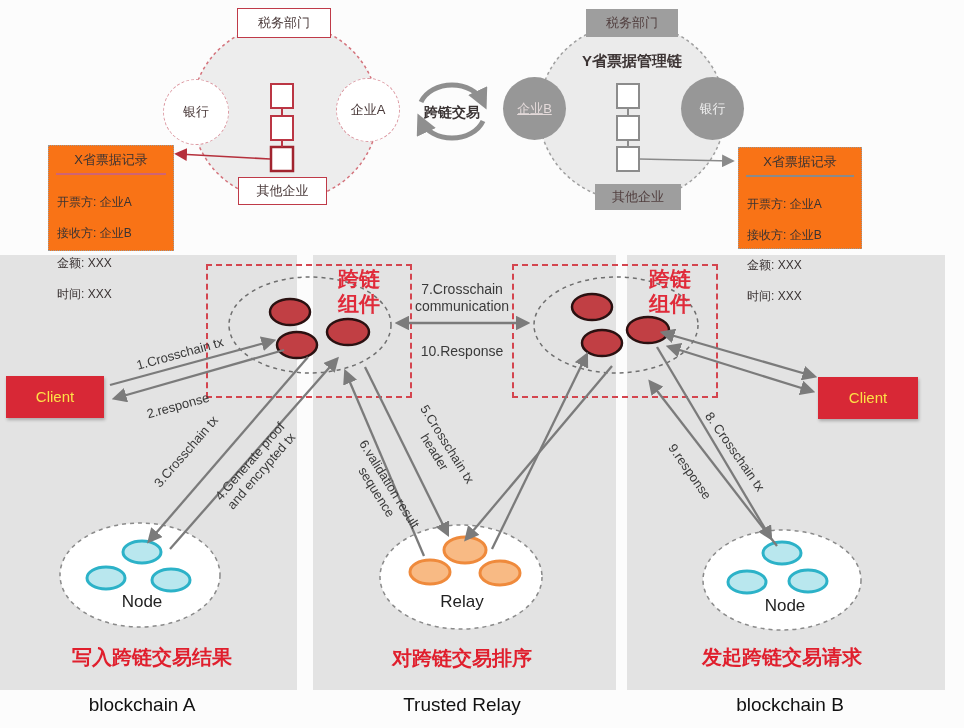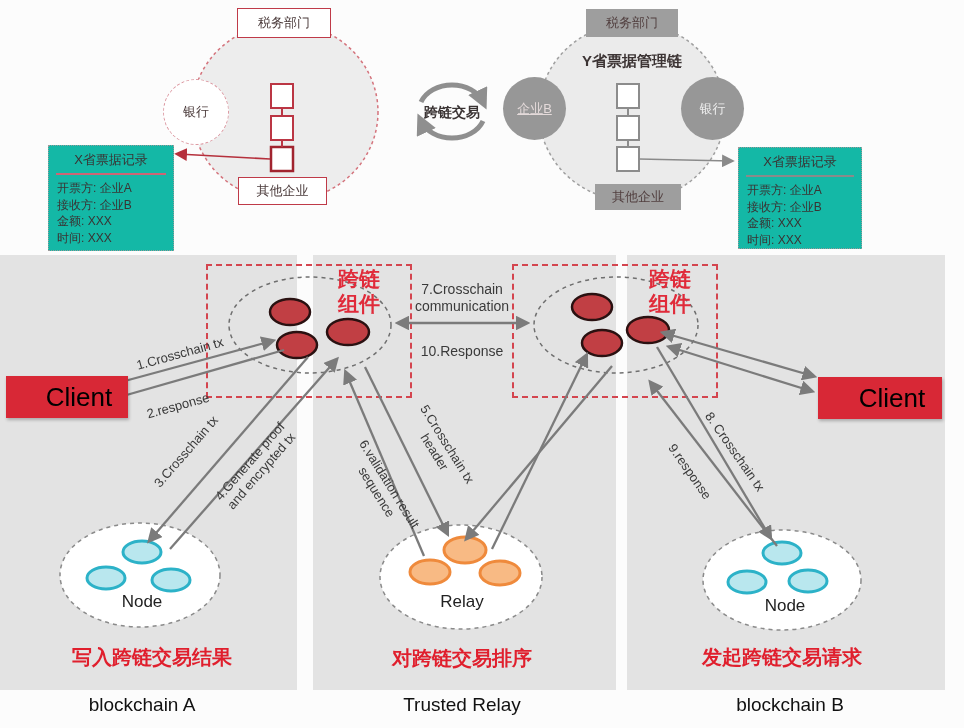--- a/index.html
+++ b/index.html
@@ -12,28 +12,28 @@
   .panel{position:absolute;top:255px;height:435px;background:#e3e3e3;}
   .dashed-box{position:absolute;top:264px;width:202px;height:130px;border:2px dashed #d4454f;}
   .overlay{position:absolute;left:0;top:0;z-index:3;pointer-events:none;}
   .txt{position:absolute;z-index:4;text-align:center;}
   .pill{background:#fff;border:1.5px solid #bf3a48;font-size:13px;color:#4a3a3a;}
   .pill-gray{background:#9e9e9e;border:none;font-size:13px;color:#513f3f;}
   .circle{border-radius:50%;font-size:13px;display:flex;align-items:center;justify-content:center;}
   .circle.red{background:#fff;border:1.5px dashed #dc97a0;color:#4a3a3a;}
   .circle.gray{background:#979797;border:none;color:#ececec;}
   .chain-title{font-size:15px;font-weight:bold;color:#3c3434;}
-  .record{position:absolute;z-index:4;background:#14b8a6;border:1px dotted #9a9a9a;}
+  .record{position:absolute;z-index:4;background:#f97316;border:1px dotted #9a9a9a;}
   .record .rtitle{font-size:13px;padding-top:5px;text-align:center;}
   .record .divider{height:0;border-top:2px solid #cf6474;margin:4px 7px 0 7px;}
   .record .divider.gray{border-top-color:#8a8a8a;}
-  .record .rrow{font-size:12px;line-height:16.5px;text-align:left;padding-left:8px;}
+  .record .rrow{font-size:12px;line-height:16.5px;text-align:left;padding-left:8px;margin-top:14px;}
   .record .rrows{padding-top:5px;}
   .comp-label{font-size:21px;font-weight:bold;color:#e02b3a;line-height:25px;white-space:pre-line;}
-  .client{background:#d82836;color:#000000;font-size:26px;line-height:42px;box-shadow:1px 2px 3px rgba(0,0,0,.25);padding-left:24px;}
+  .client{background:#d82836;color:#fde047;font-size:15px;line-height:42px;box-shadow:1px 2px 3px rgba(0,0,0,.25);}
   .flow-label{font-size:13px;color:#3a3a3a;line-height:15px;white-space:pre-line;}
   .flow-label.big{font-size:14px;line-height:17px;}
   .cluster-label{font-size:17px;color:#222;}
   .caption{font-size:20px;font-weight:bold;color:#e01f2d;}
   .lane{font-size:19px;color:#111;}
   .cross-label{font-size:14px;font-weight:bold;color:#3a3333;}
 </style>
 </head>
 <body>
 
@@ -153,20 +153,21 @@
       <line x1="670" y1="347" x2="811" y2="391" marker-start="url(#ah)" marker-end="url(#ah)"></line>
     </g>
 
     <g transform="translate(248,10)">
       <path d="M0,0 L0,15 L4,11 L7,17 L9.5,15.8 L6.5,10 L11,10 Z" fill="#1a1a1a" stroke="#fff" stroke-width="0.8"></path>
     </g>
   </svg>
 
   <div class="txt pill" style="left:237px;top:8px;width:92px;height:28px;line-height:28px;">税务部门</div>
   <div class="txt circle red" style="left:163px;top:79px;width:64px;height:64px;">银行</div>
+  <div class="txt circle red" style="left:336px;top:78px;width:62px;height:62px;">企业A</div>
   <div class="txt pill" style="left:238px;top:177px;width:87px;height:26px;line-height:26px;">其他企业</div>
 
   <div class="txt pill-gray" style="left:586px;top:9px;width:92px;height:28px;line-height:28px;">税务部门</div>
   <div class="txt chain-title" style="left:552px;top:52px;width:160px;">Y省票据管理链</div>
   <div class="txt circle gray" style="left:503px;top:77px;width:63px;height:63px;text-decoration:underline;color:#e4dada;">企业B</div>
   <div class="txt circle gray" style="left:681px;top:77px;width:63px;height:63px;">银行</div>
   <div class="txt pill-gray" style="left:595px;top:184px;width:86px;height:26px;line-height:26px;">其他企业</div>
 
   <div class="txt cross-label" style="left:414px;top:104px;width:76px;">跨链交易</div>
 

